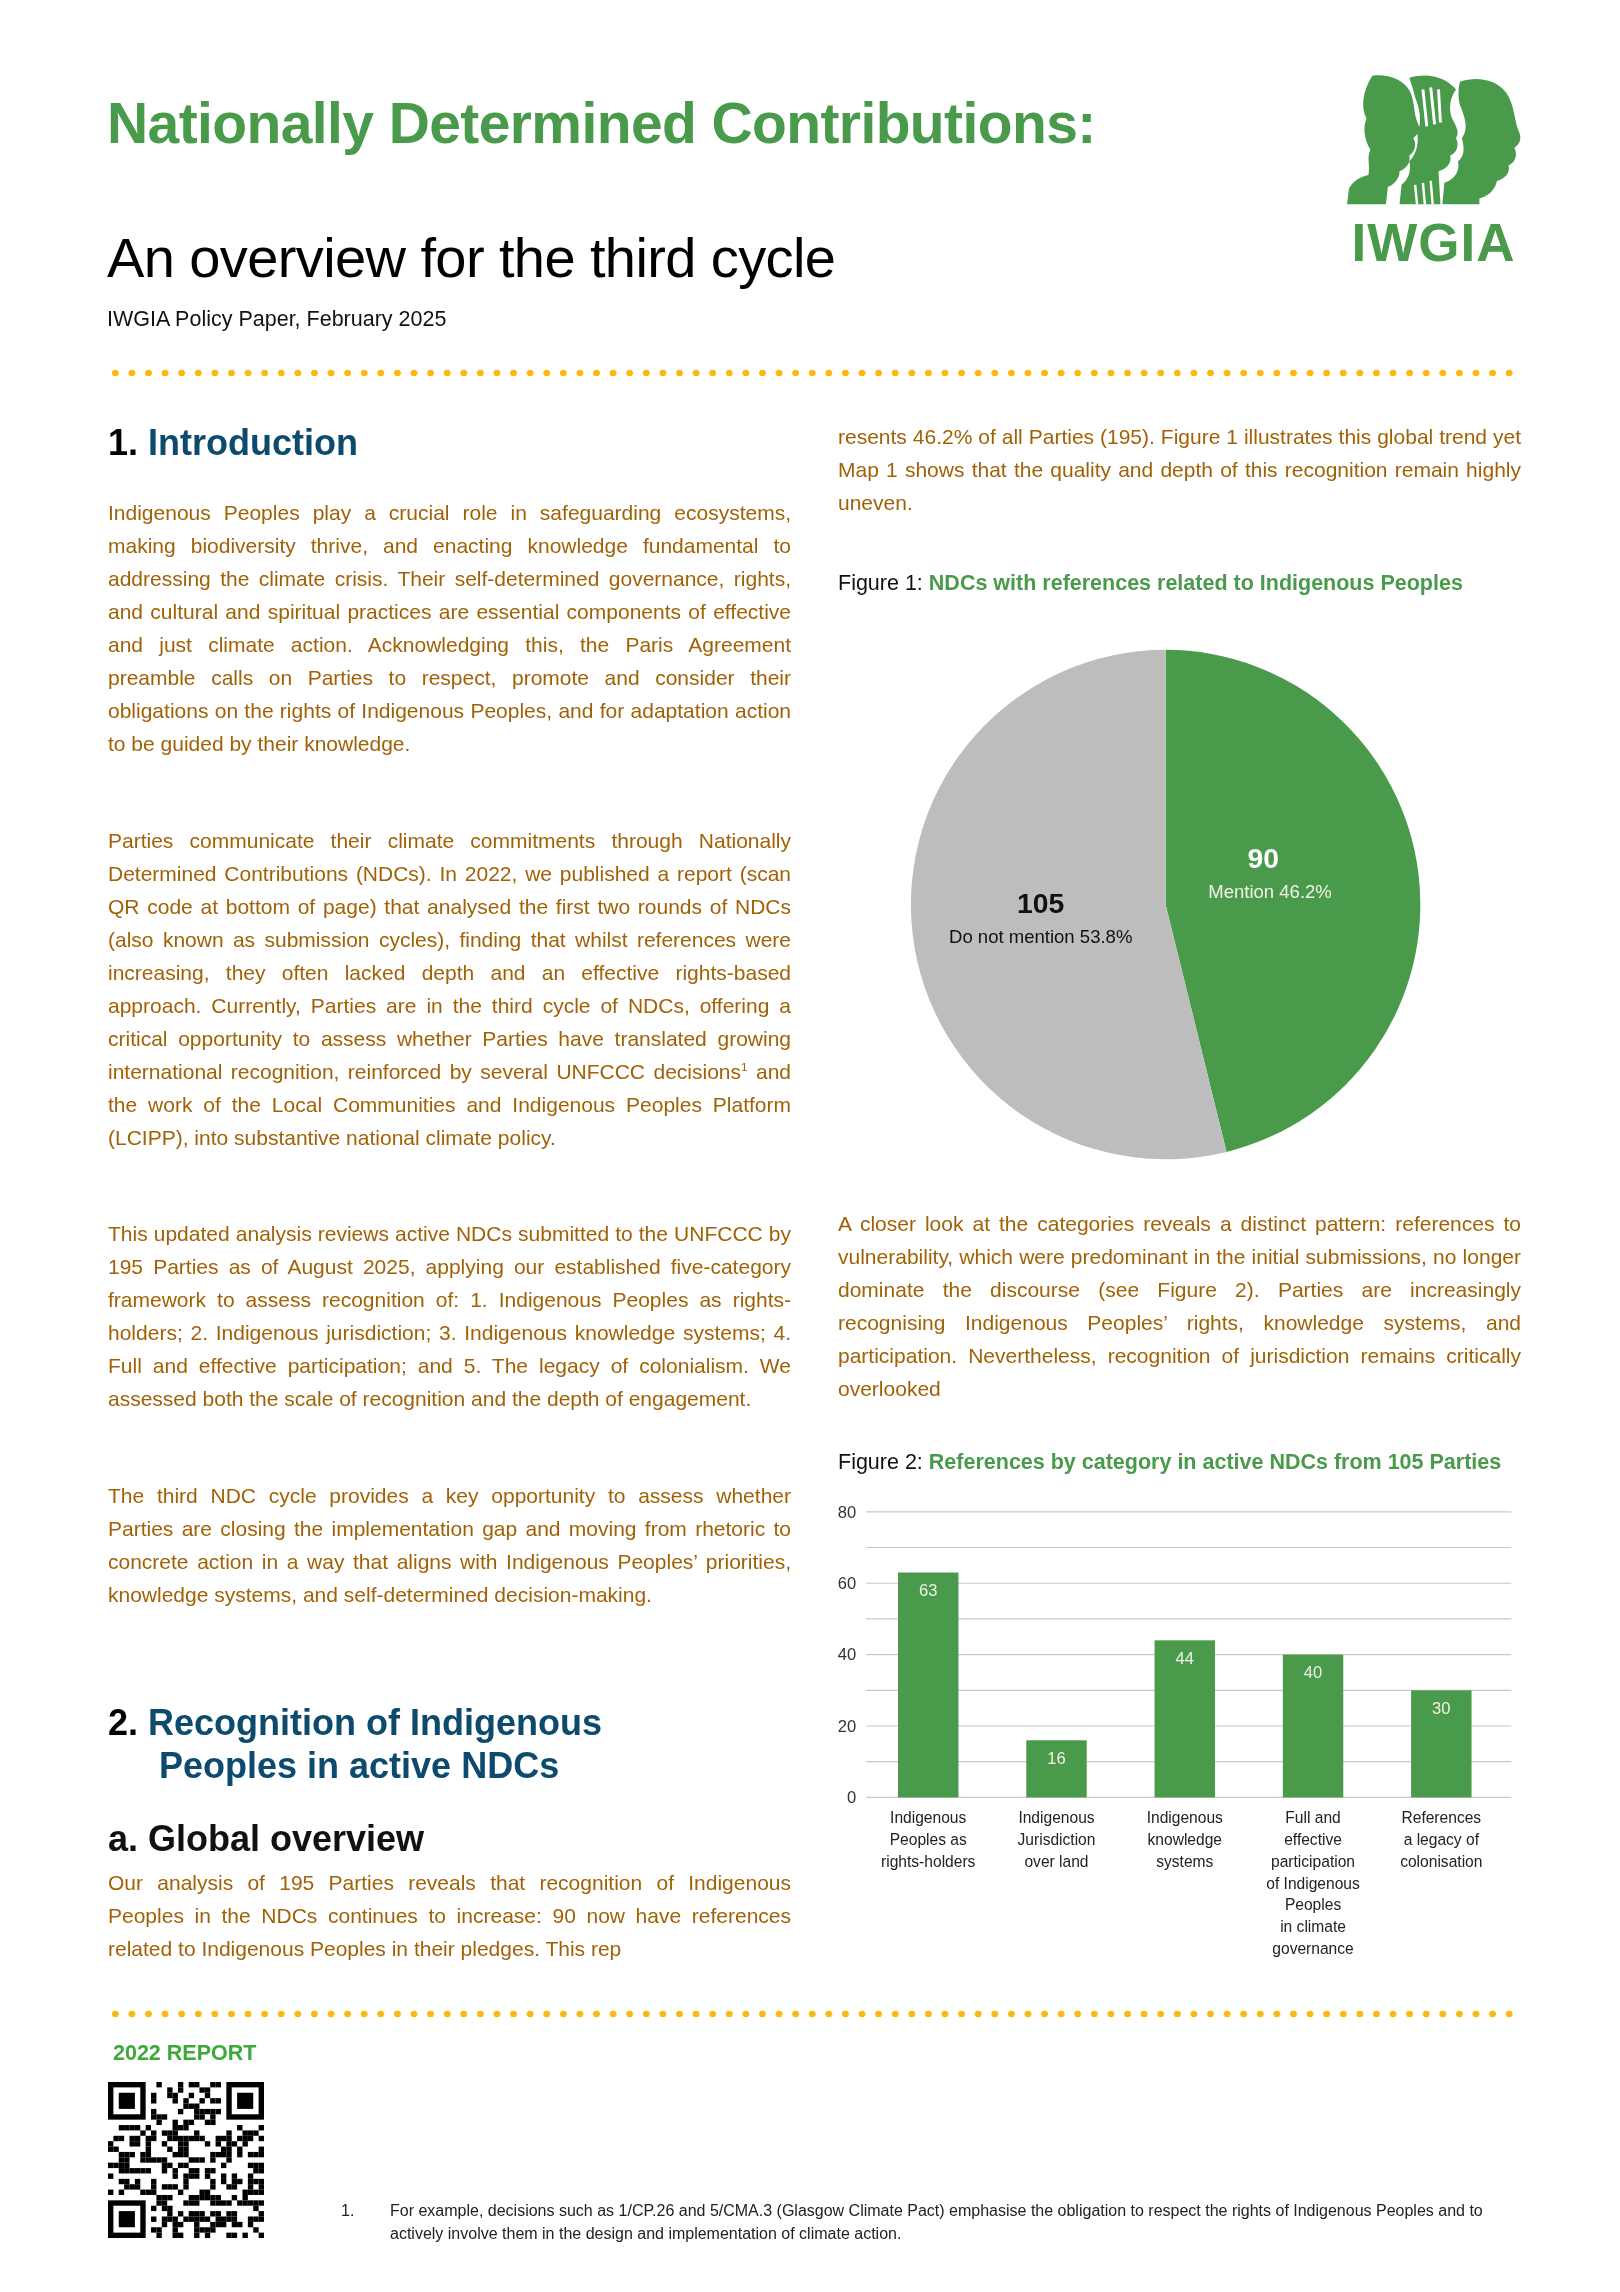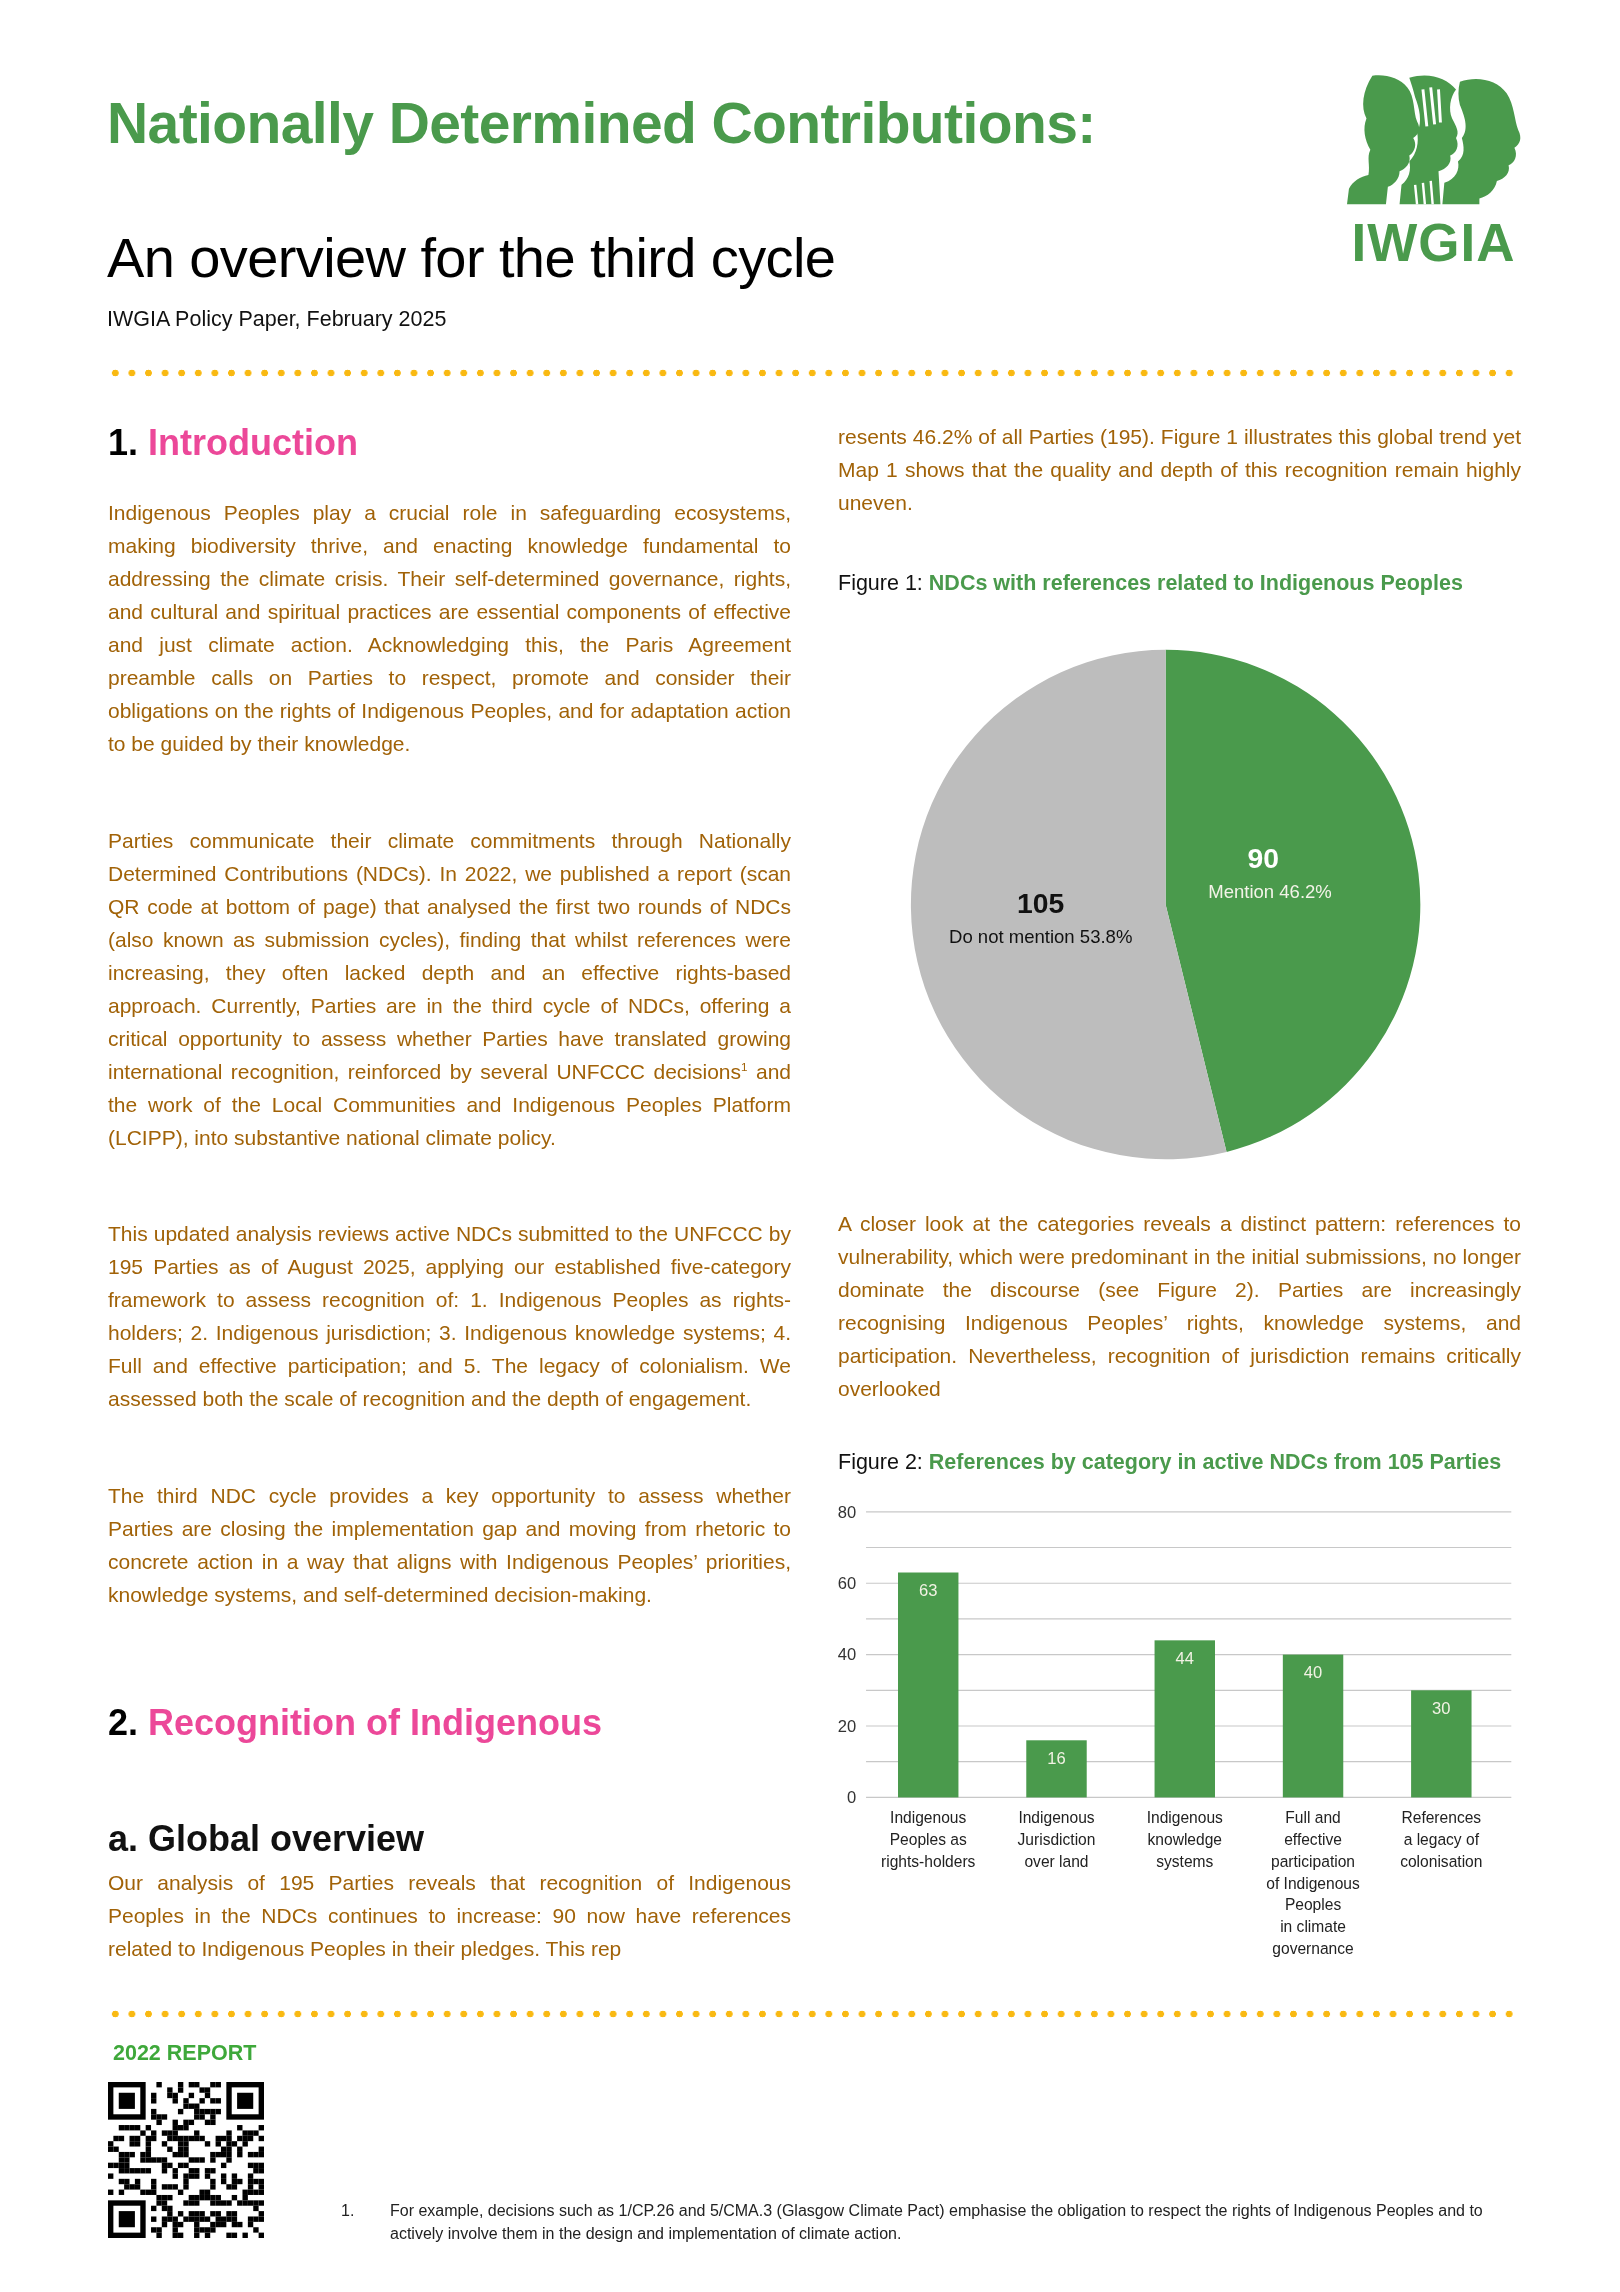--- a/index.html
+++ b/index.html
@@ -18,21 +18,21 @@
 
   .dots { height: 7.8px; background-image: radial-gradient(circle, #f9b912 3.1px, transparent 3.5px); background-size: 16.6px 7.8px; background-repeat: repeat-x; }
 
   
   .col { width: 683px; }
   .col-left { left: 108px; }
   .col-right { left: 838px; }
 
   .h1 { font-size: 36px; font-weight: bold; line-height: 43px; }
   .h1 .num { color: #000; }
-  .h1 .txt { color: #ec4899; }
+  .h1 .txt { color: #0c4a6e; }
   .h2 { font-size: 36px; font-weight: bold; color: #111; }
 
   .para { font-size: 21px; line-height: 33px; text-align: justify; color: #a16207; hyphens: manual; }
   .para sup { font-size: 11.7px; vertical-align: super; line-height: 0; }
 
   .fig-caption { font-size: 21.5px; color: #111; }
   .fig-caption .green { color: #4a9a4c; font-weight: bold; }
 
   svg text { font-family: "Liberation Sans", "DejaVu Sans", sans-serif; }
 
@@ -75,20 +75,21 @@
 <p class="abs col col-left para" style="top:824px;">
   <span>Parties communicate their climate commitments through Na­tionally Determined Contributions (NDCs). In 2022, we published a report (scan QR code at bottom of page) that analysed the first two rounds of NDCs (also known as submission cycles), finding that whilst references were increasing, they often lacked depth and an effective rights-based approach. Currently, Parties are in the third cycle of NDCs, offering a critical opportunity to assess whether Parties have translated growing international recogni­tion, reinforced by several UNFCCC decisions</span><sup>1</sup><span> and the work of the Local Communities and Indigenous Peoples Platform (LCIPP), into substantive national climate policy.</span>
 </p>
 
 <p class="abs col col-left para" style="top:1217px;">This updated analysis reviews active NDCs submitted to the UN­FCCC by 195 Parties as of August 2025, applying our established five-category framework to assess recognition of: 1. Indigenous Peoples as rights-holders; 2. Indigenous jurisdiction; 3. Indige­nous knowledge systems; 4. Full and effective participation; and 5. The legacy of colonialism. We assessed both the scale of recog­nition and the depth of engagement.</p>
 
 <p class="abs col col-left para" style="top:1479px;">The third NDC cycle provides a key opportunity to assess wheth­er Parties are closing the implementation gap and moving from rhetoric to concrete action in a way that aligns with Indigenous Peoples’ priorities, knowledge systems, and self-determined de­cision-making.</p>
 
 <div class="abs col col-left h1" style="top:1701px;">
   <div><span class="num">2.</span> <span class="txt">Recognition of Indigenous</span></div>
+  <div class="txt" style="padding-left:51px;">Peoples in active NDCs</div>
 </div>
 
 <div class="abs col col-left h2" style="top:1818px;">a. Global overview</div>
 
 <p class="abs col col-left para" style="top:1866px;">Our analysis of 195 Parties reveals that recognition of Indigenous Peoples in the NDCs continues to increase: 90 now have refer­ences related to Indigenous Peoples in their pledges. This rep­</p>
 
 <p class="abs col col-right para" style="top:420px;">resents 46.2% of all Parties (195). Figure 1 illustrates this global trend yet Map 1 shows that the quality and depth of this recogni­tion remain highly uneven.</p>
 
 <div class="abs col col-right fig-caption" style="top:571px;">
   <span>Figure 1: </span><span class="green">NDCs with references related to Indigenous Peoples</span>

